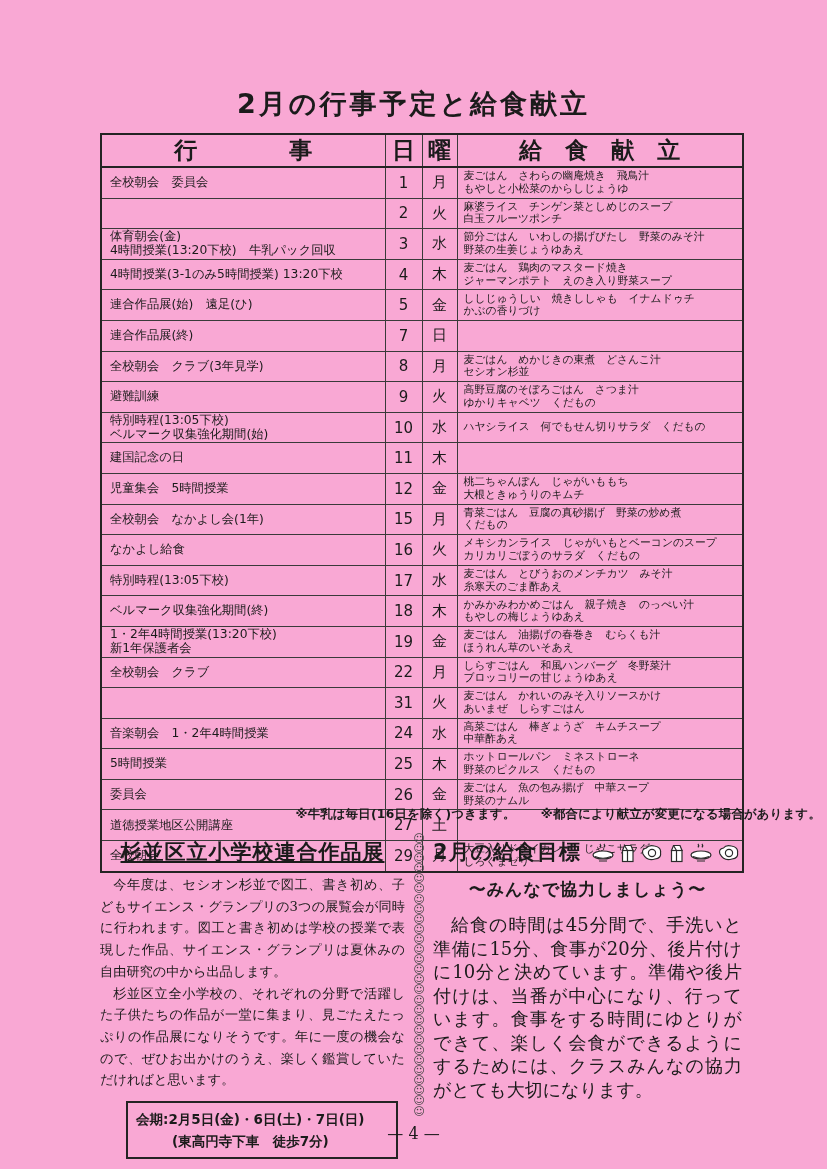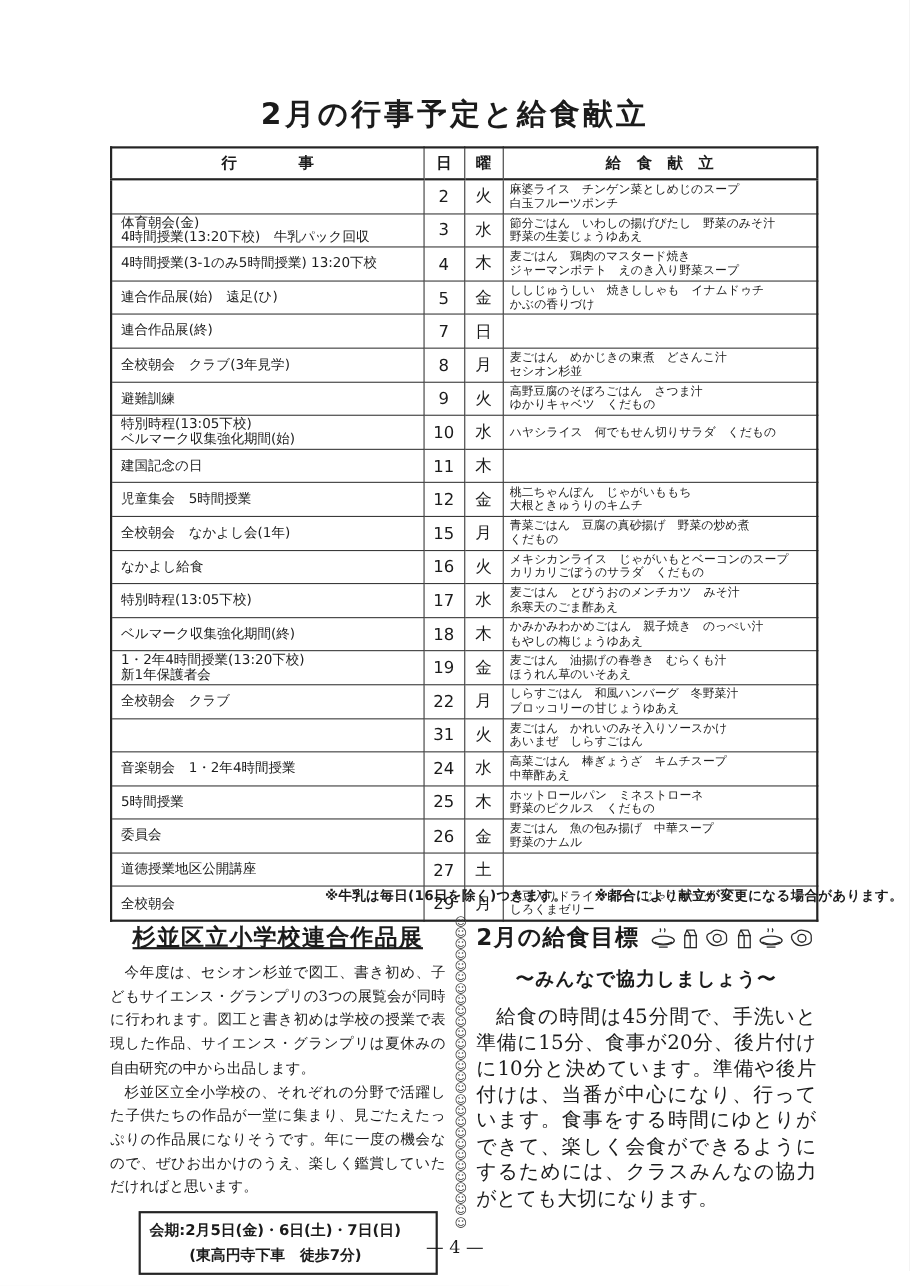--- a/index.html
+++ b/index.html
@@ -1,34 +1,34 @@
 <!DOCTYPE html>
 <html><head>
 <meta charset="utf-8">
 <style>
   html,body{margin:0;padding:0;background:#e8e8e8;}
   .page{
     position:relative;width:827px;height:1169px;margin:0 auto;
-    background:#ffffff;color:#1b1b1b;overflow:hidden;
+    background:#f9a8d4;color:#1b1b1b;overflow:hidden;
     font-family:"DejaVu Sans","Liberation Sans",sans-serif;
   }
   
   .title{
     position:absolute;top:86px;left:0;right:0;margin:0;
     text-align:center;font-size:27px;font-weight:bold;letter-spacing:3px;
   }
   
   .schedule{
     position:absolute;left:100px;top:133px;width:642px;
     border-collapse:collapse;table-layout:fixed;
     border:2.5px solid #242424;
   }
   .schedule th,.schedule td{border:1px solid #3a3a3a;padding:0;overflow:hidden;}
   .schedule thead th{
-    height:27px;font-size:14px;font-weight:bold;text-align:center;
+    height:27px;font-size:23px;font-weight:bold;text-align:center;
     border-bottom:2px solid #242424;
   }
   .schedule tbody td{height:27.6px;vertical-align:middle;}
   td.event{font-size:12.3px;line-height:13.5px;padding:1px 4px 1px 8px;white-space:pre-line;}
   td.day{font-size:15px;text-align:center;}
   td.weekday{font-size:15px;text-align:center;}
   td.menu{font-size:10.8px;line-height:12.6px;padding:1px 2px 1px 6px;white-space:pre-line;}
   .footnote{
     position:absolute;top:806px;right:6px;
     font-size:12.3px;font-weight:600;letter-spacing:0.3px;white-space:nowrap;
@@ -83,20 +83,27 @@
     </colgroup>
     <thead>
       <tr>
         <th>行　　　　事</th>
         <th>日</th>
         <th>曜</th>
         <th>給　食　献　立</th>
       </tr>
     </thead>
     <tbody id="schedule-body">
+  <tr>
+    <td class="event">全校朝会　委員会</td>
+    <td class="day">1</td>
+    <td class="weekday">月</td>
+    <td class="menu">麦ごはん　さわらの幽庵焼き　飛鳥汁
+もやしと小松菜のからしじょうゆ</td>
+  </tr>
 
   <tr>
     <td class="event"></td>
     <td class="day">2</td>
     <td class="weekday">火</td>
     <td class="menu">麻婆ライス　チンゲン菜としめじのスープ
 白玉フルーツポンチ</td>
   </tr>
 
   <tr>

